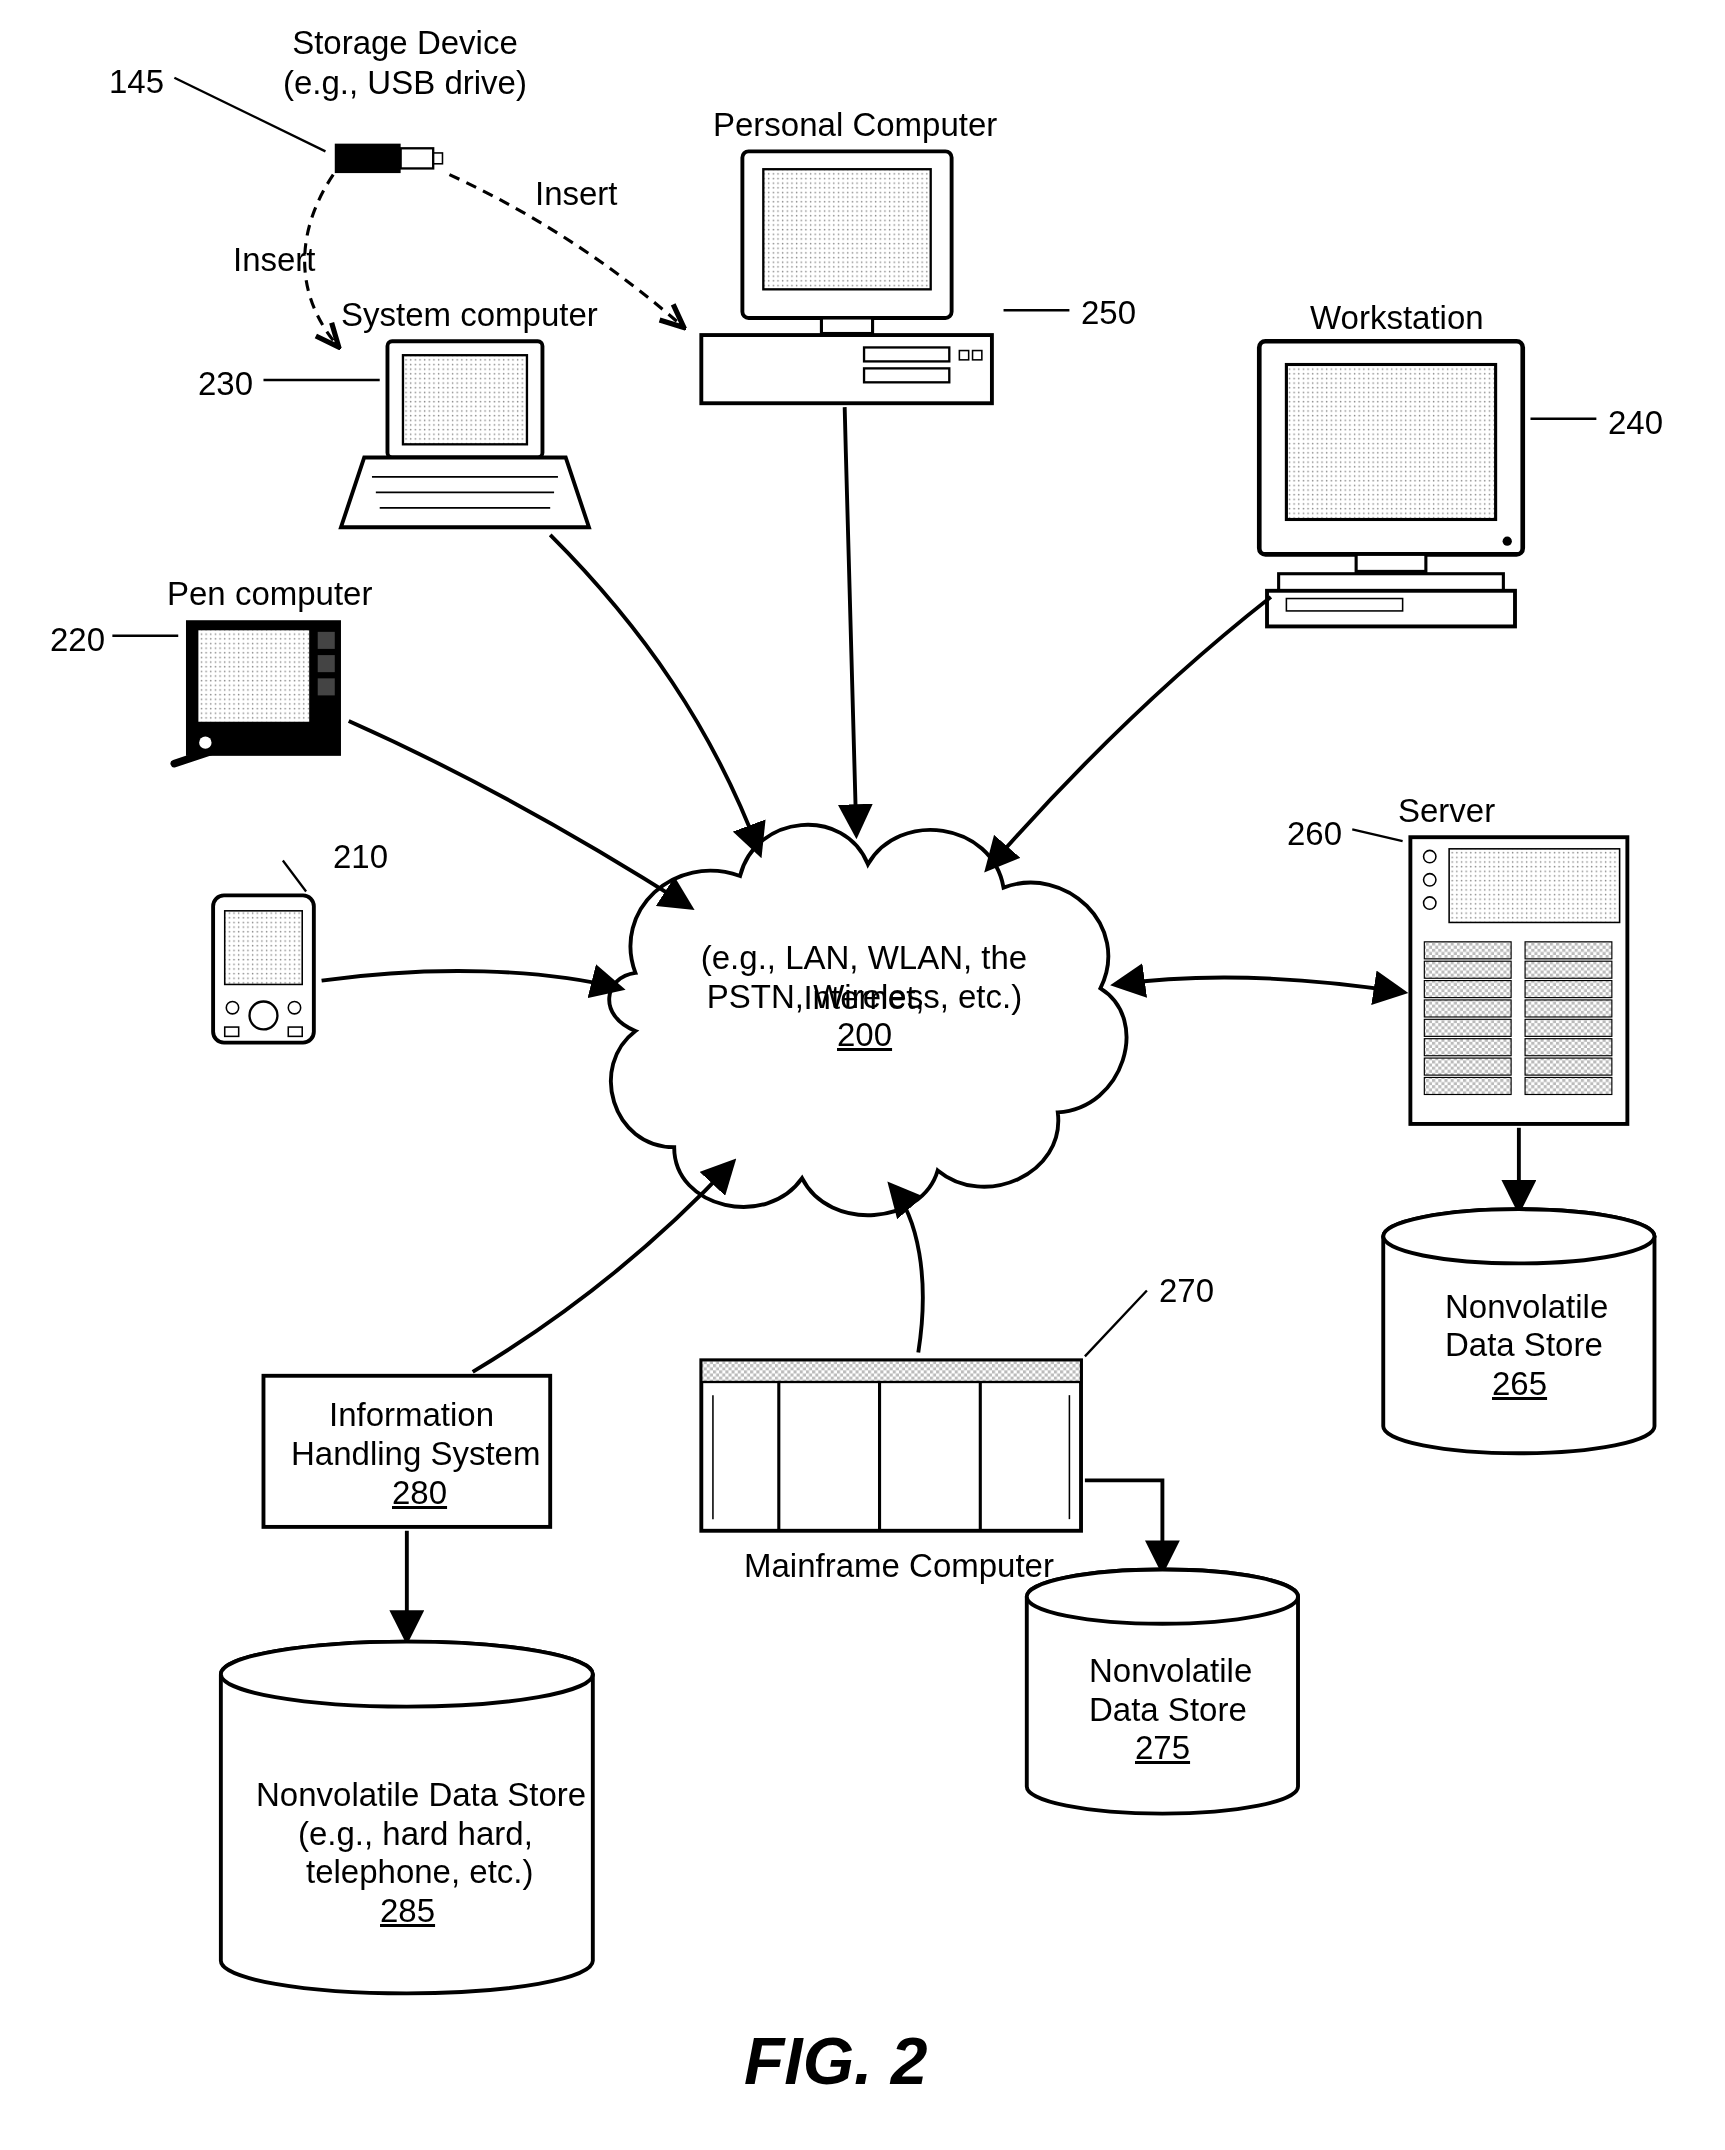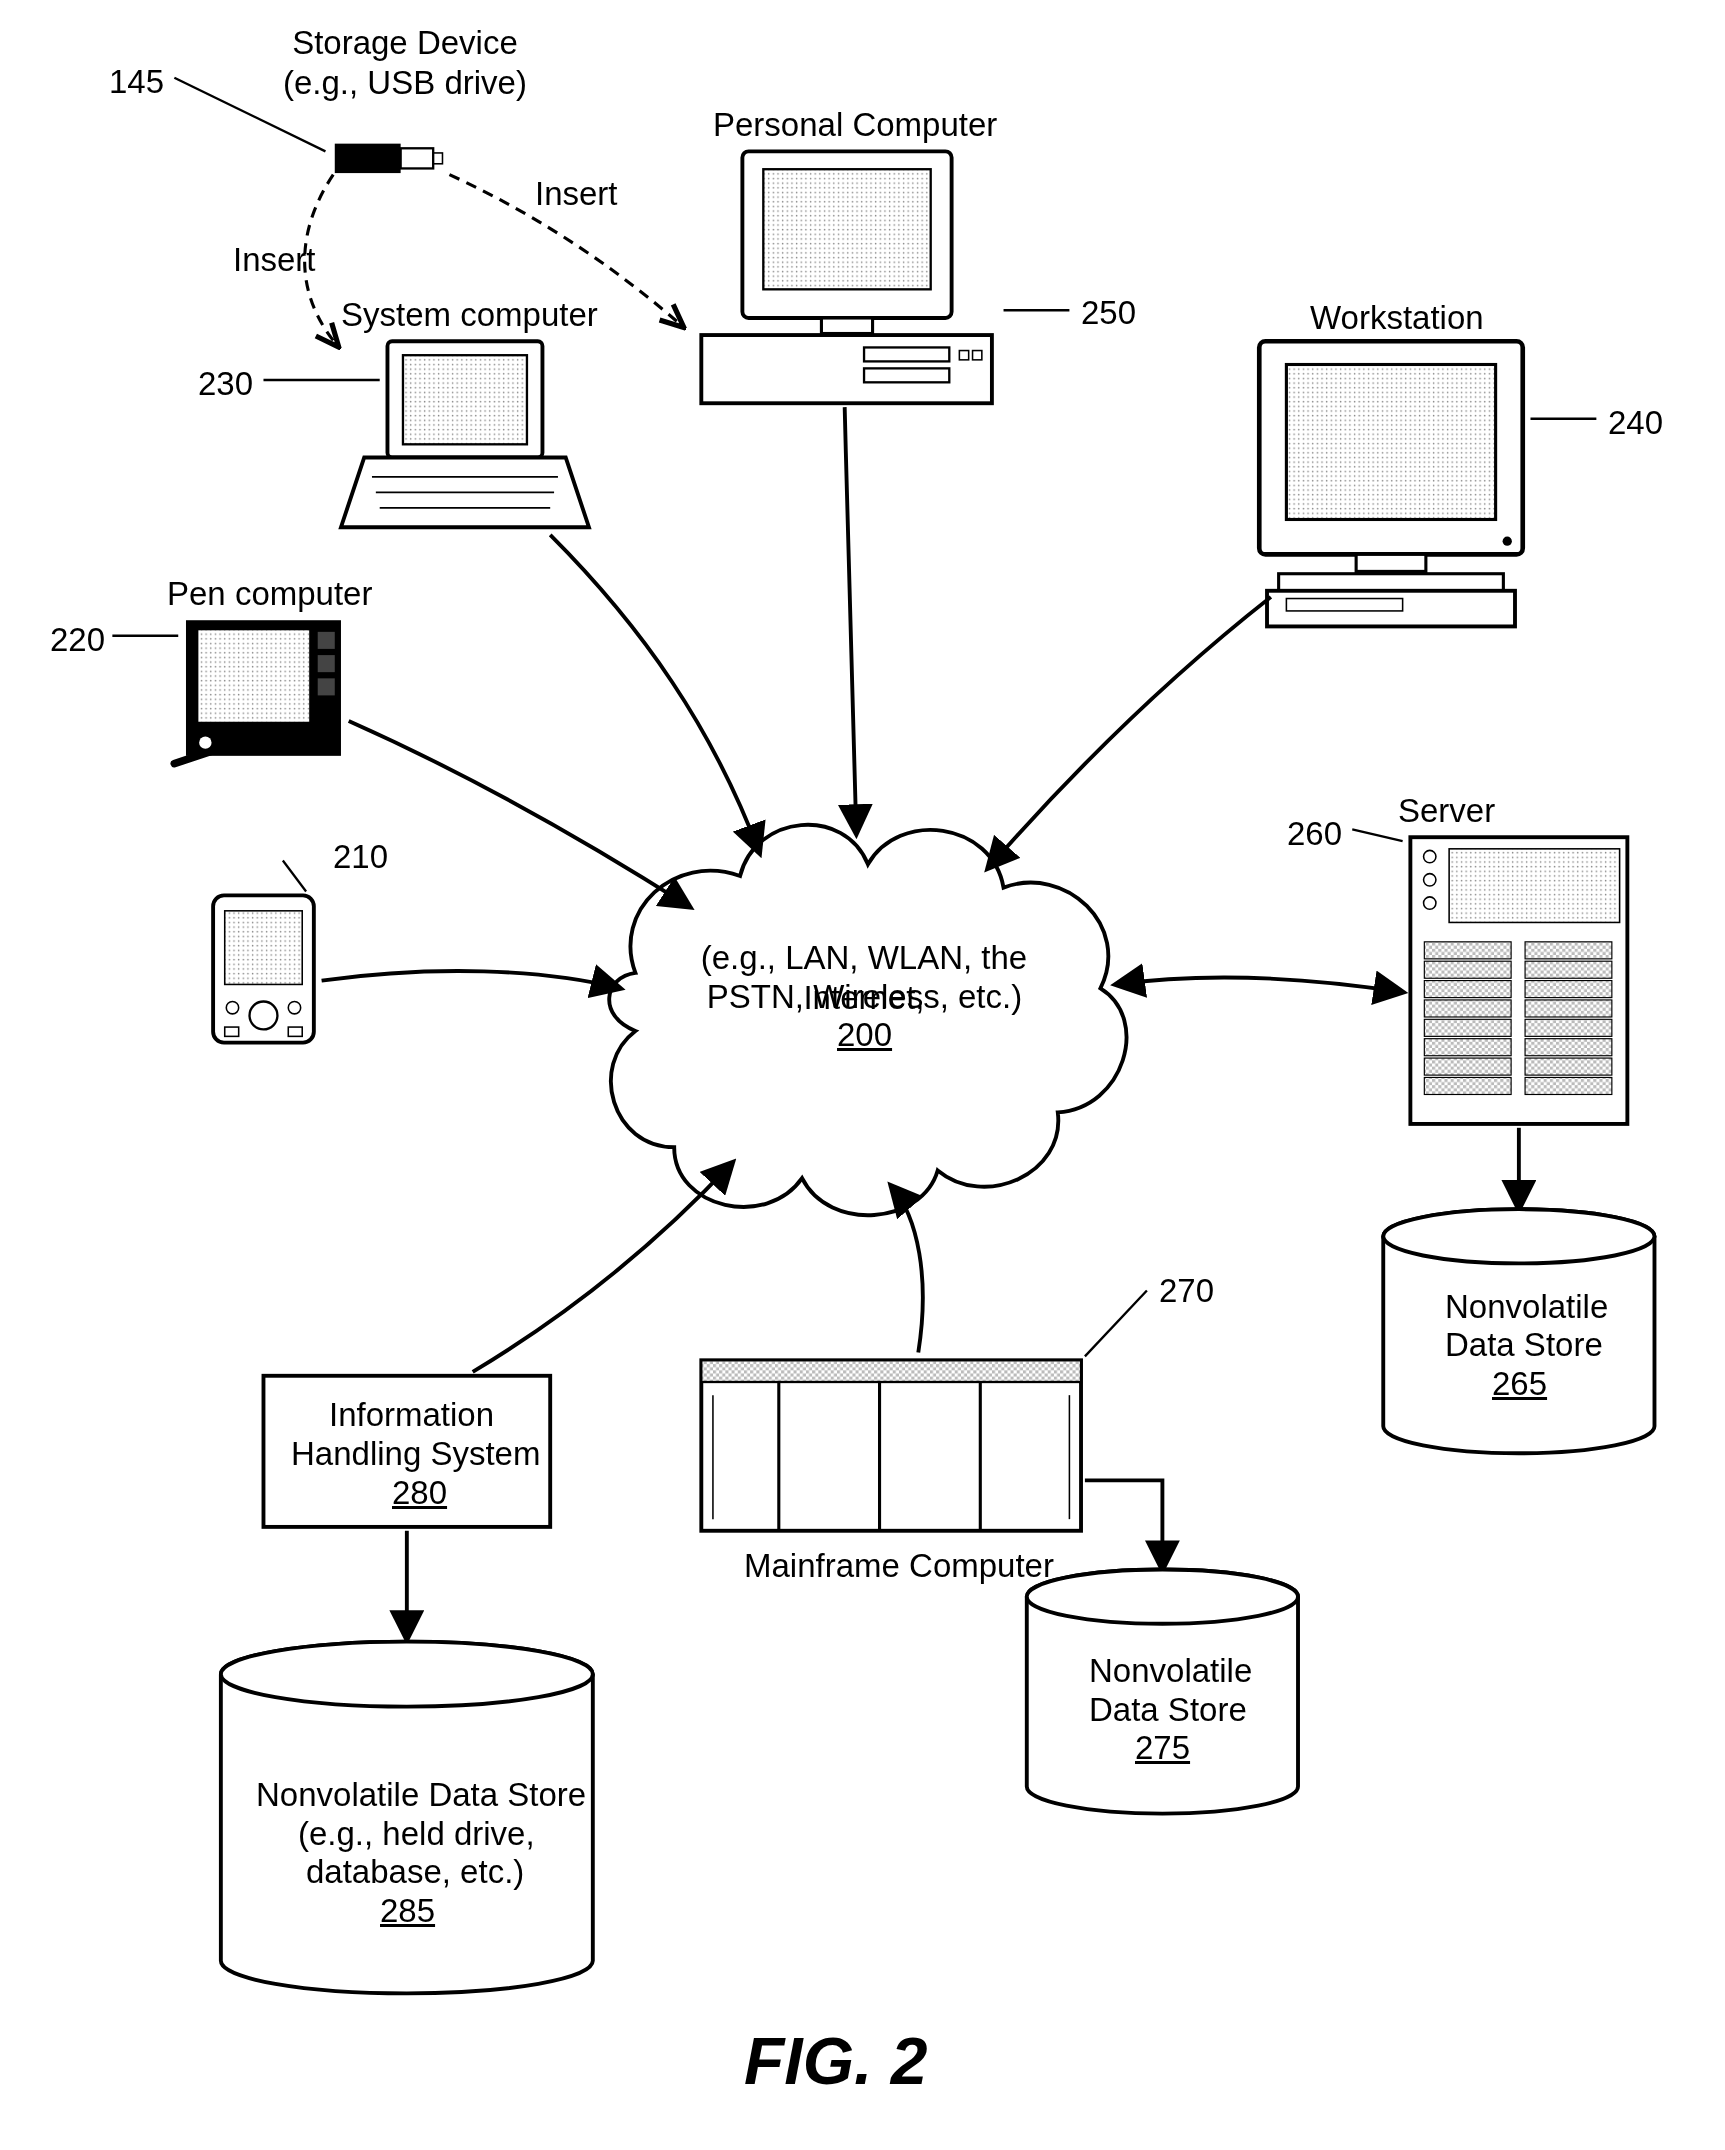--- a/index.html
+++ b/index.html
@@ -264,20 +264,20 @@
 <div class="label underline" style="left:392px; top:1473px;">280</div>
 
 <div class="label" style="left:1159px; top:1271px;">270</div>
 <div class="label" style="left:744px; top:1546px;">Mainframe Computer</div>
 
 <div class="label" style="left:1089px; top:1651px;">Nonvolatile</div>
 <div class="label" style="left:1089px; top:1690px;">Data Store</div>
 <div class="label underline" style="left:1135px; top:1728px;">275</div>
 
 <div class="label" style="left:256px; top:1775px;">Nonvolatile Data Store</div>
-<div class="label" style="left:298px; top:1814px;">(e.g., held drive,</div>
-<div class="label" style="left:306px; top:1852px;">database, etc.)</div>
+<div class="label" style="left:298px; top:1814px;">(e.g., hard hard,</div>
+<div class="label" style="left:306px; top:1852px;">telephone, etc.)</div>
 <div class="label underline" style="left:380px; top:1891px;">285</div>
 
 <div class="fig-title" style="left:744px; top:2023px;">FIG. 2</div>
 
 </div>
 
 
 </body></html>

